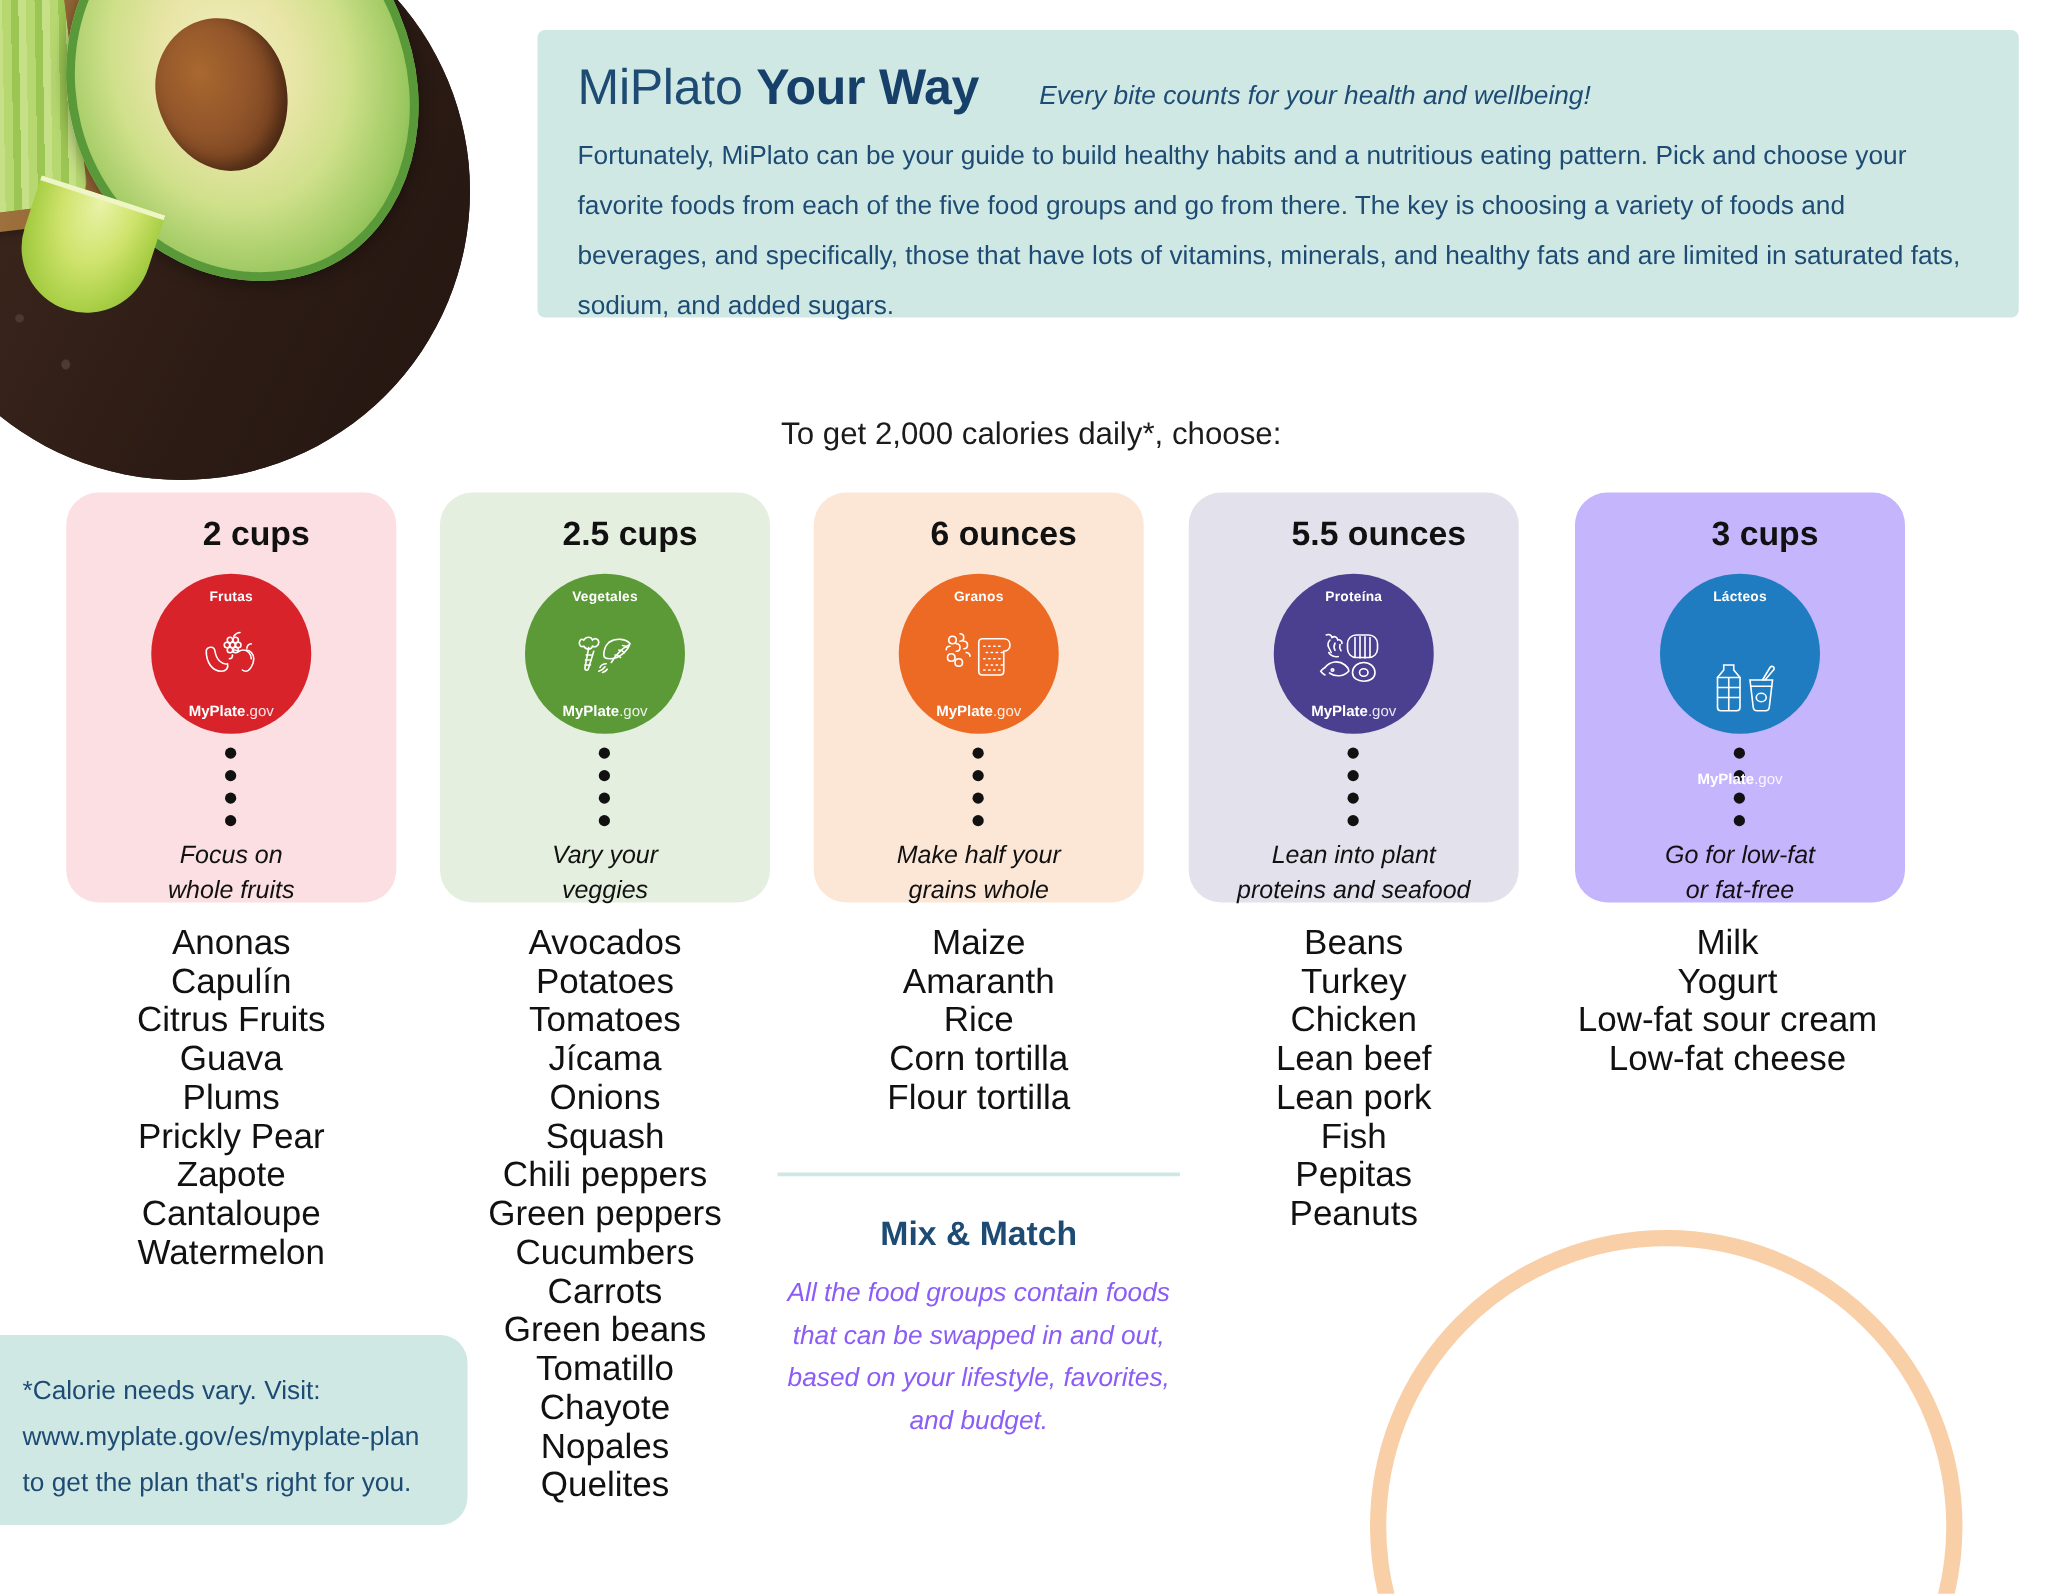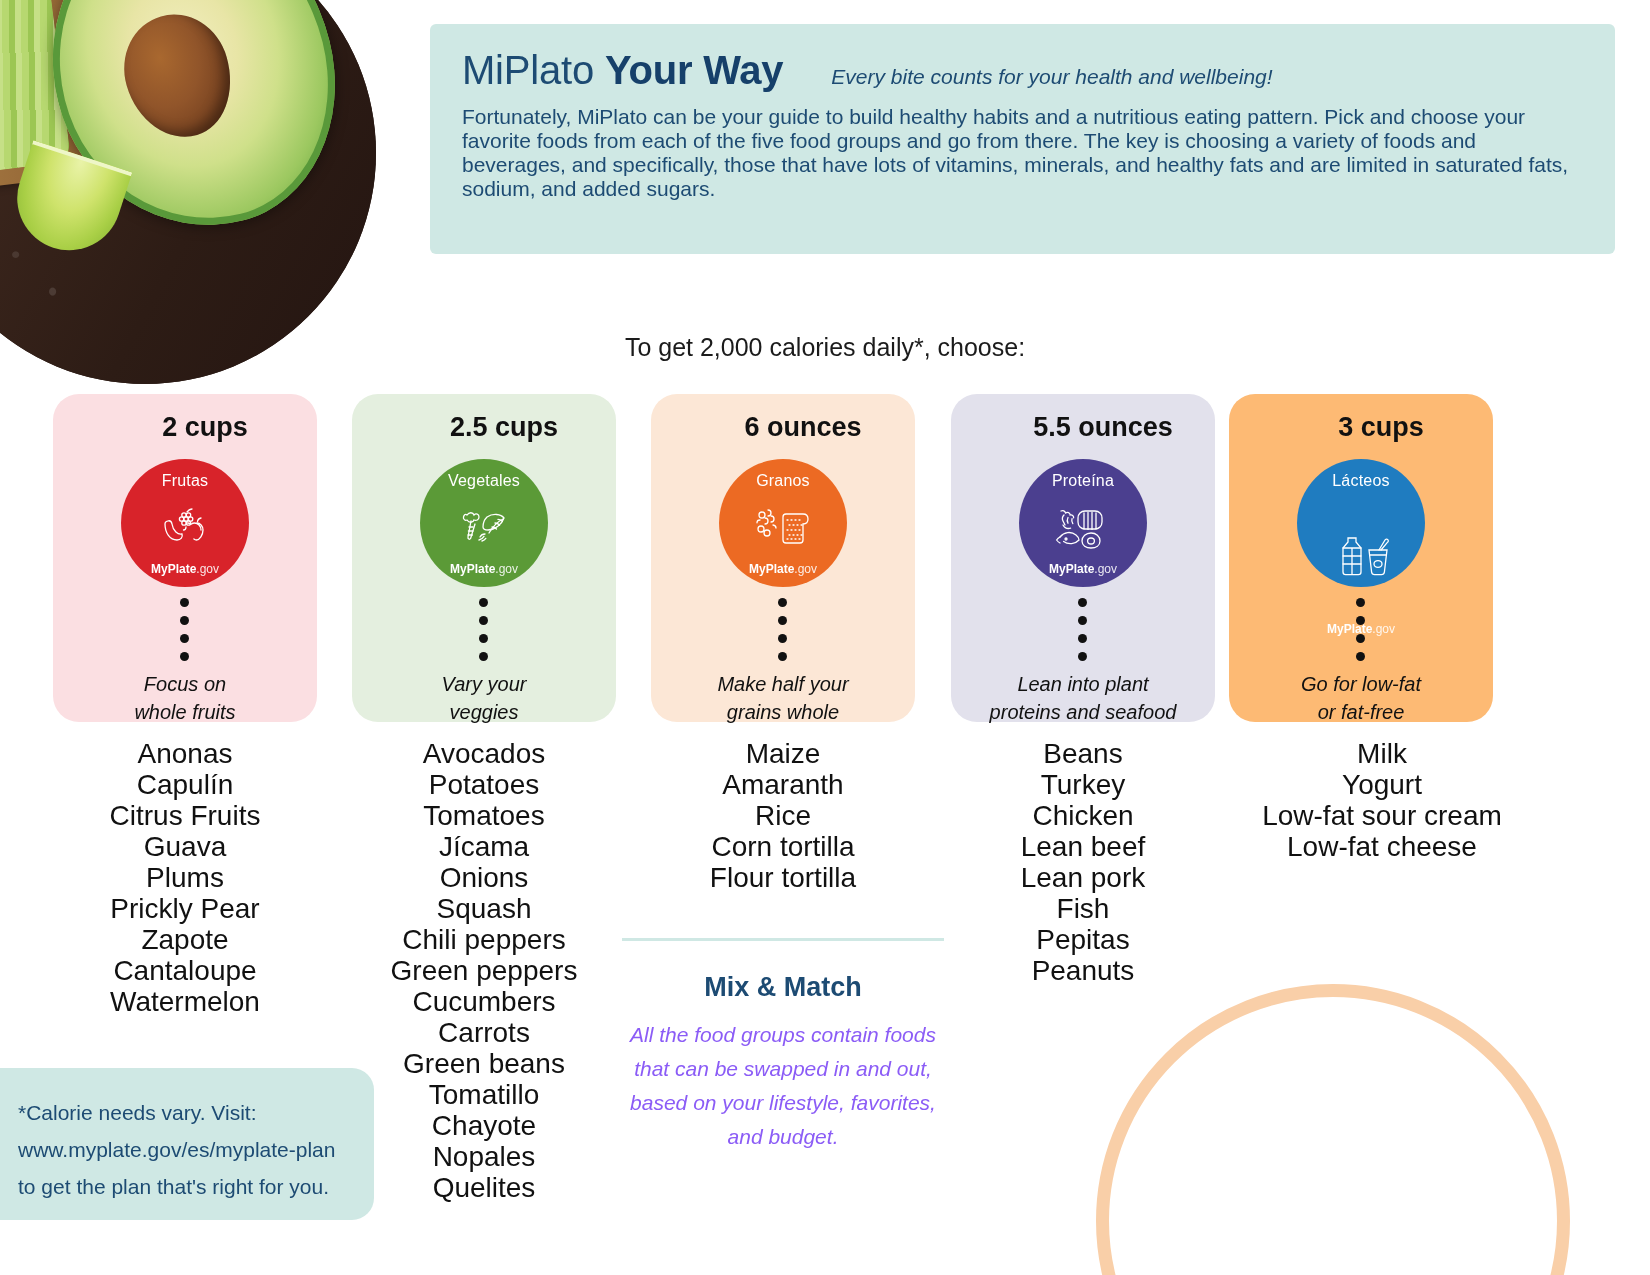--- a/index.html
+++ b/index.html
@@ -86,21 +86,21 @@
   .intro-title {
     font-size: 40px; color: #1d4b73; font-weight: 400; letter-spacing: -.2px;
     white-space: nowrap;
   }
   .intro-title b { font-weight: 700; color: #16406a; }
   .intro-tag {
     font-size: 21px; font-style: italic; color: #1d4b73; white-space: nowrap;
   }
   .intro-body {
     margin-top: 12px;
-    font-size: 21px; line-height: 24px; color: #1d4b73;
+    font-size: 21px; line-height: 40px; color: #1d4b73;
     max-width: 1128px;
   }
 
   
   .sec-title {
     position: absolute; left: 0; top: 281px; width: 1650px; text-align: center;
     font-size: 33px; font-weight: 700; color: #111;
   }
   .sec-sub {
     position: absolute; left: 0; top: 333px; width: 1650px; text-align: center;
@@ -113,21 +113,21 @@
     position: absolute; top: 0; width: 264px; height: 328px;
     border-radius: 26px; padding-top: 18px; text-align: center;
   }
   .card-amt { font-size: 27px; font-weight: 700; color: #111; margin-left: 40px; }
   .badge {
     position: relative; width: 128px; height: 128px; border-radius: 50%;
     margin: 16px auto 0;
     display: flex; flex-direction: column; align-items: center; justify-content: flex-start;
     padding-top: 13px; color: #fff;
   }
-  .badge-name { font-size: 16px; font-weight: 400; letter-spacing: .2px; }
+  .badge-name { font-size: 11px; font-weight: 700; letter-spacing: .2px; }
   .badge-glyphs { flex: 1; display: flex; align-items: center; justify-content: center; }
   .badge-glyphs svg { display: block; }
   .badge-url { font-size: 12px; padding-bottom: 11px; }
   .badge-url b { font-weight: 700; }
   .badge-url span { opacity: .88; }
   .dots { margin: 11px auto 0; width: 10px; }
   .dots i { display: block; width: 9px; height: 9px; border-radius: 50%; background: #111; margin-bottom: 9px; }
   .card-tip {
     margin-top: 8px; font-size: 20px; font-style: italic; color: #111; line-height: 28px;
   }
@@ -300,21 +300,21 @@
           <div class="badge-url"><b>MyPlate</b><span>.gov</span></div>
         </div>
         <div class="dots">
           <i></i>
           <i></i>
           <i></i>
           <i></i>
         </div>
         <div class="card-tip">Lean into plant<br>proteins and seafood</div>
       </div>
-      <div class="card" style="left: 1229px; background: #fdba74;">
+      <div class="card" style="left: 1260px; background: #c4b5fd;">
         <div class="card-amt">3 cups</div>
         <div class="badge" style="background: rgb(31, 124, 192); gap: 44px;">
           <div class="badge-name">Lácteos</div>
           <div class="badge-glyphs">
             <svg width="60" height="44" viewBox="0 0 60 44" fill="none" stroke="#fff" stroke-width="1.3" stroke-linecap="round">
               <path d="M12 14l5-6v-4h8v4l5 6v24c0 1.6-1.2 2.6-2.6 2.6H14.6C13.2 40.6 12 39.6 12 38V14z"></path>
               <path d="M12 14h18M12 22h18M12 30h18M21 14v26"></path>
               <path d="M38 16l2.6 22c.2 1.6 1.4 2.6 3 2.6h6.8c1.6 0 2.8-1 3-2.6L56 16H38z"></path>
               <path d="M38.6 21h16.8"></path>
               <ellipse cx="47" cy="30" rx="4" ry="3.4"></ellipse>

